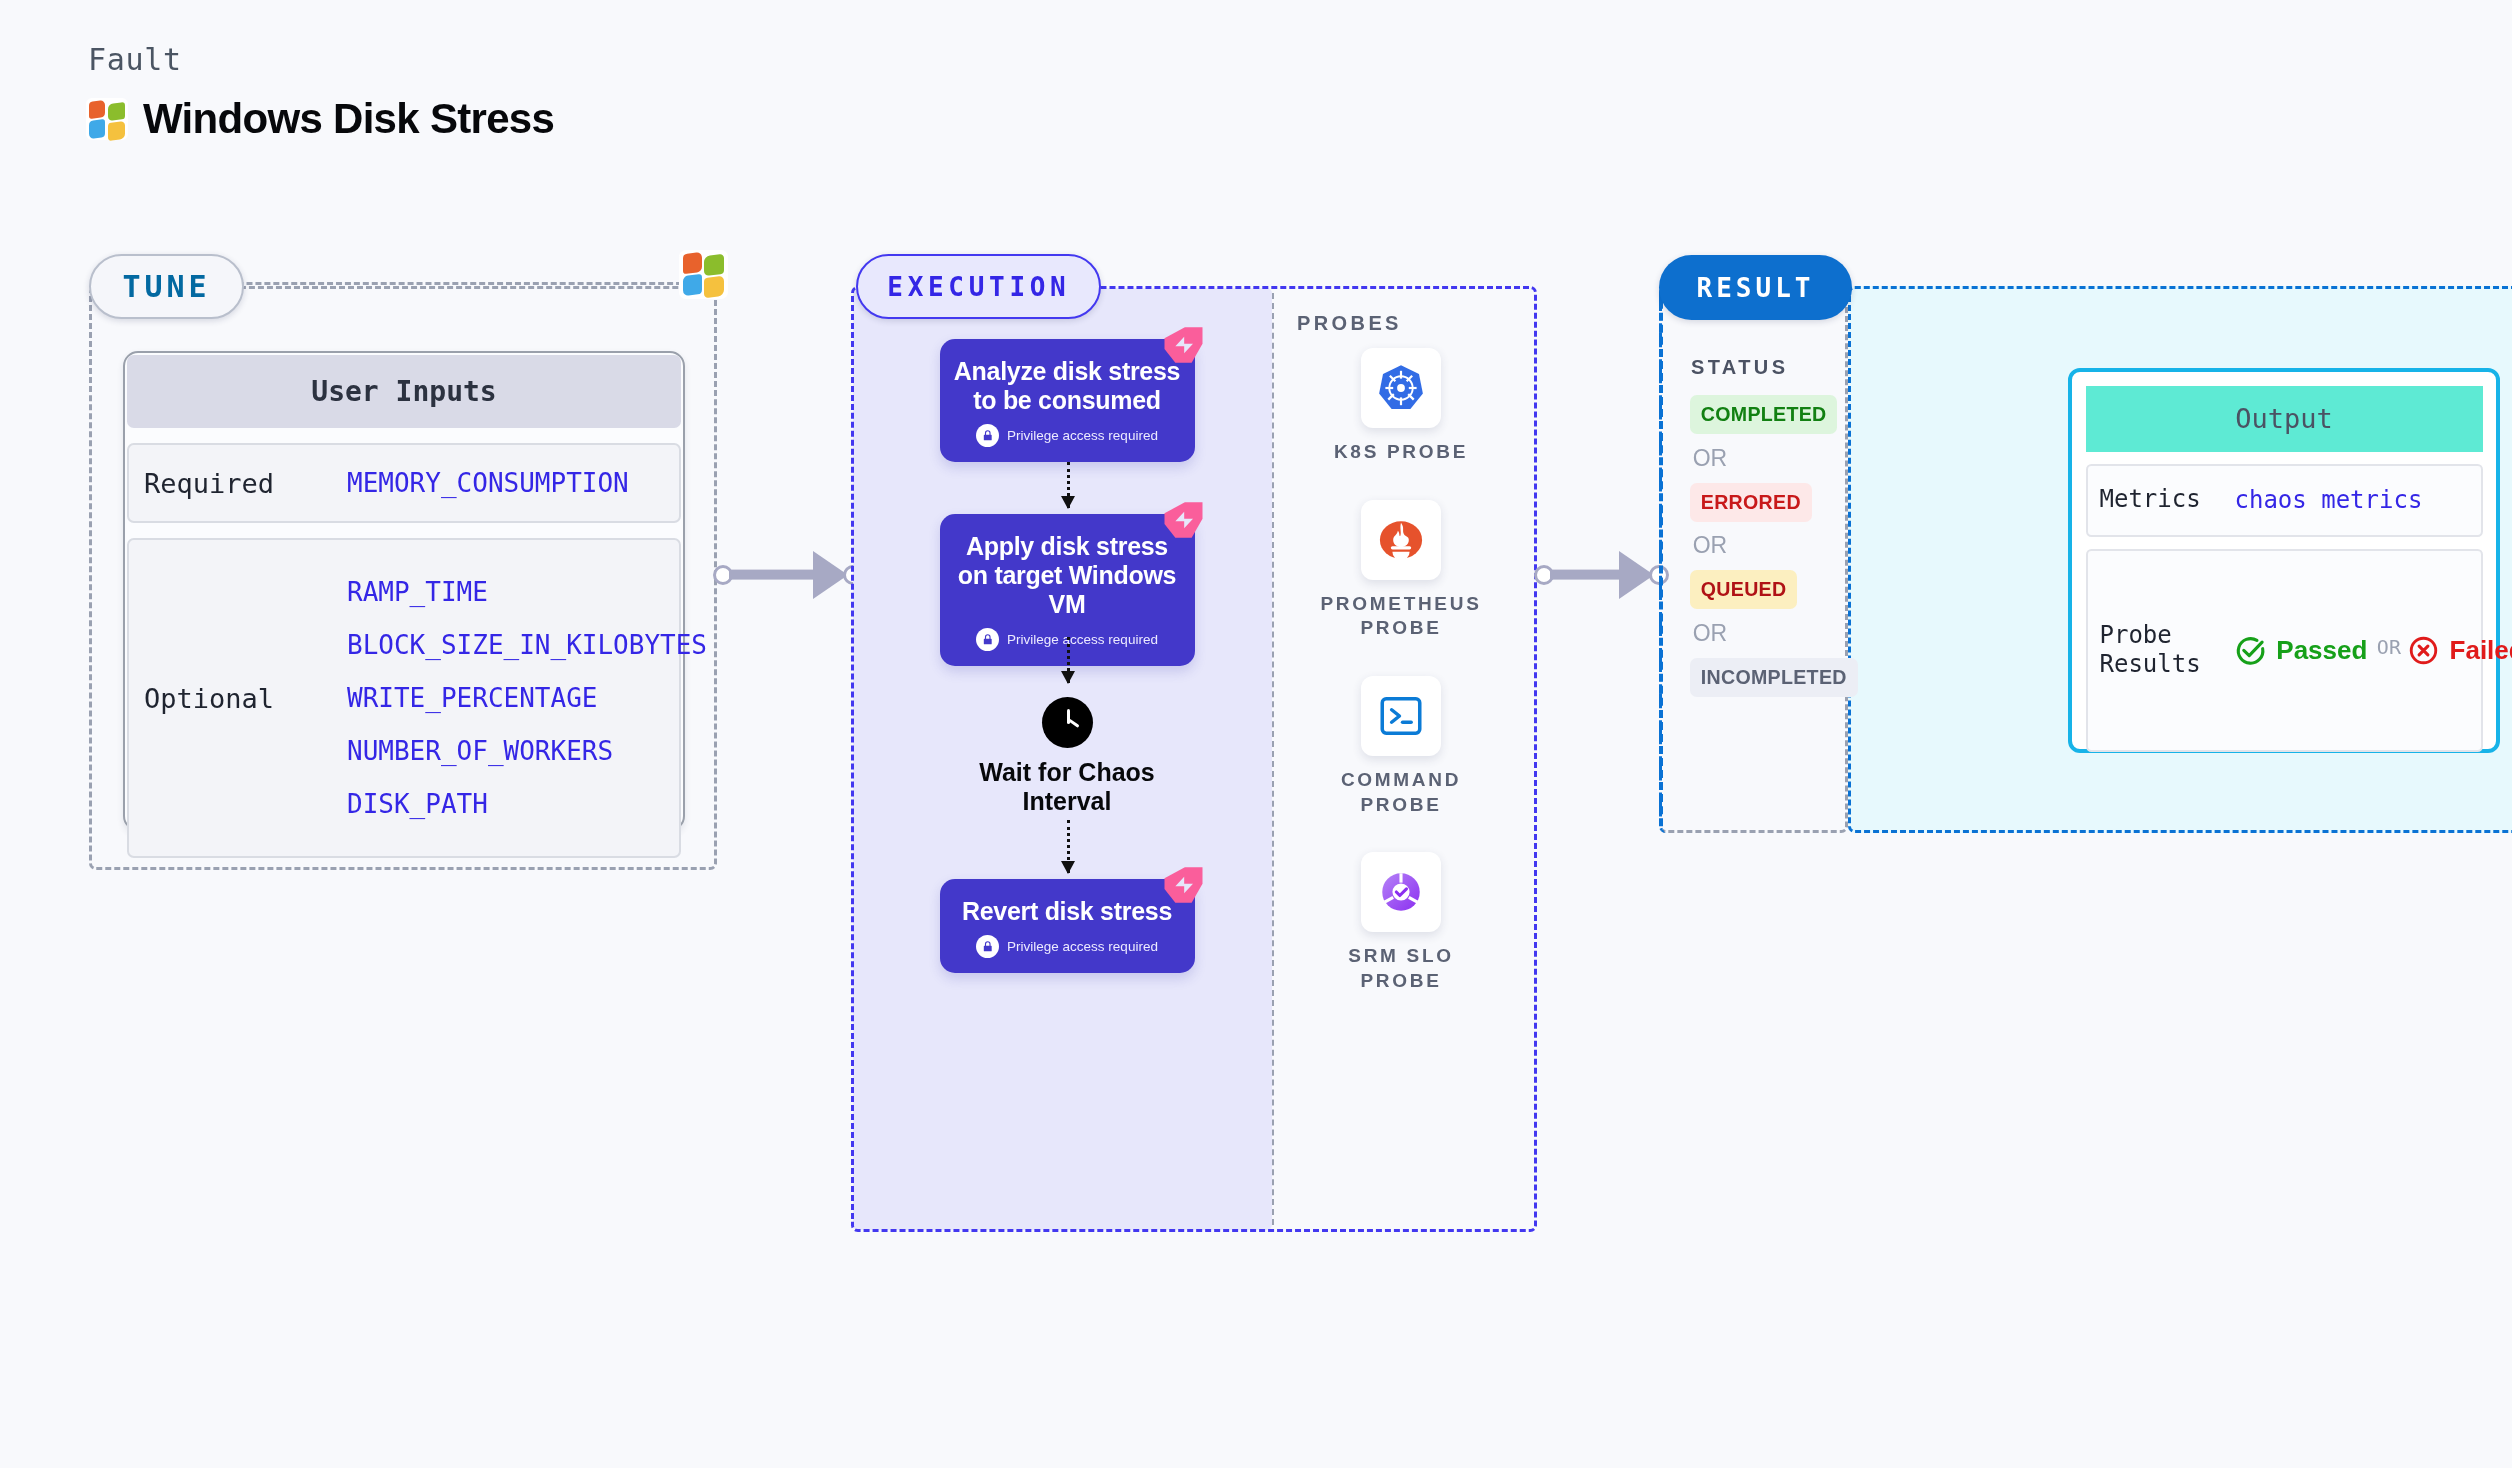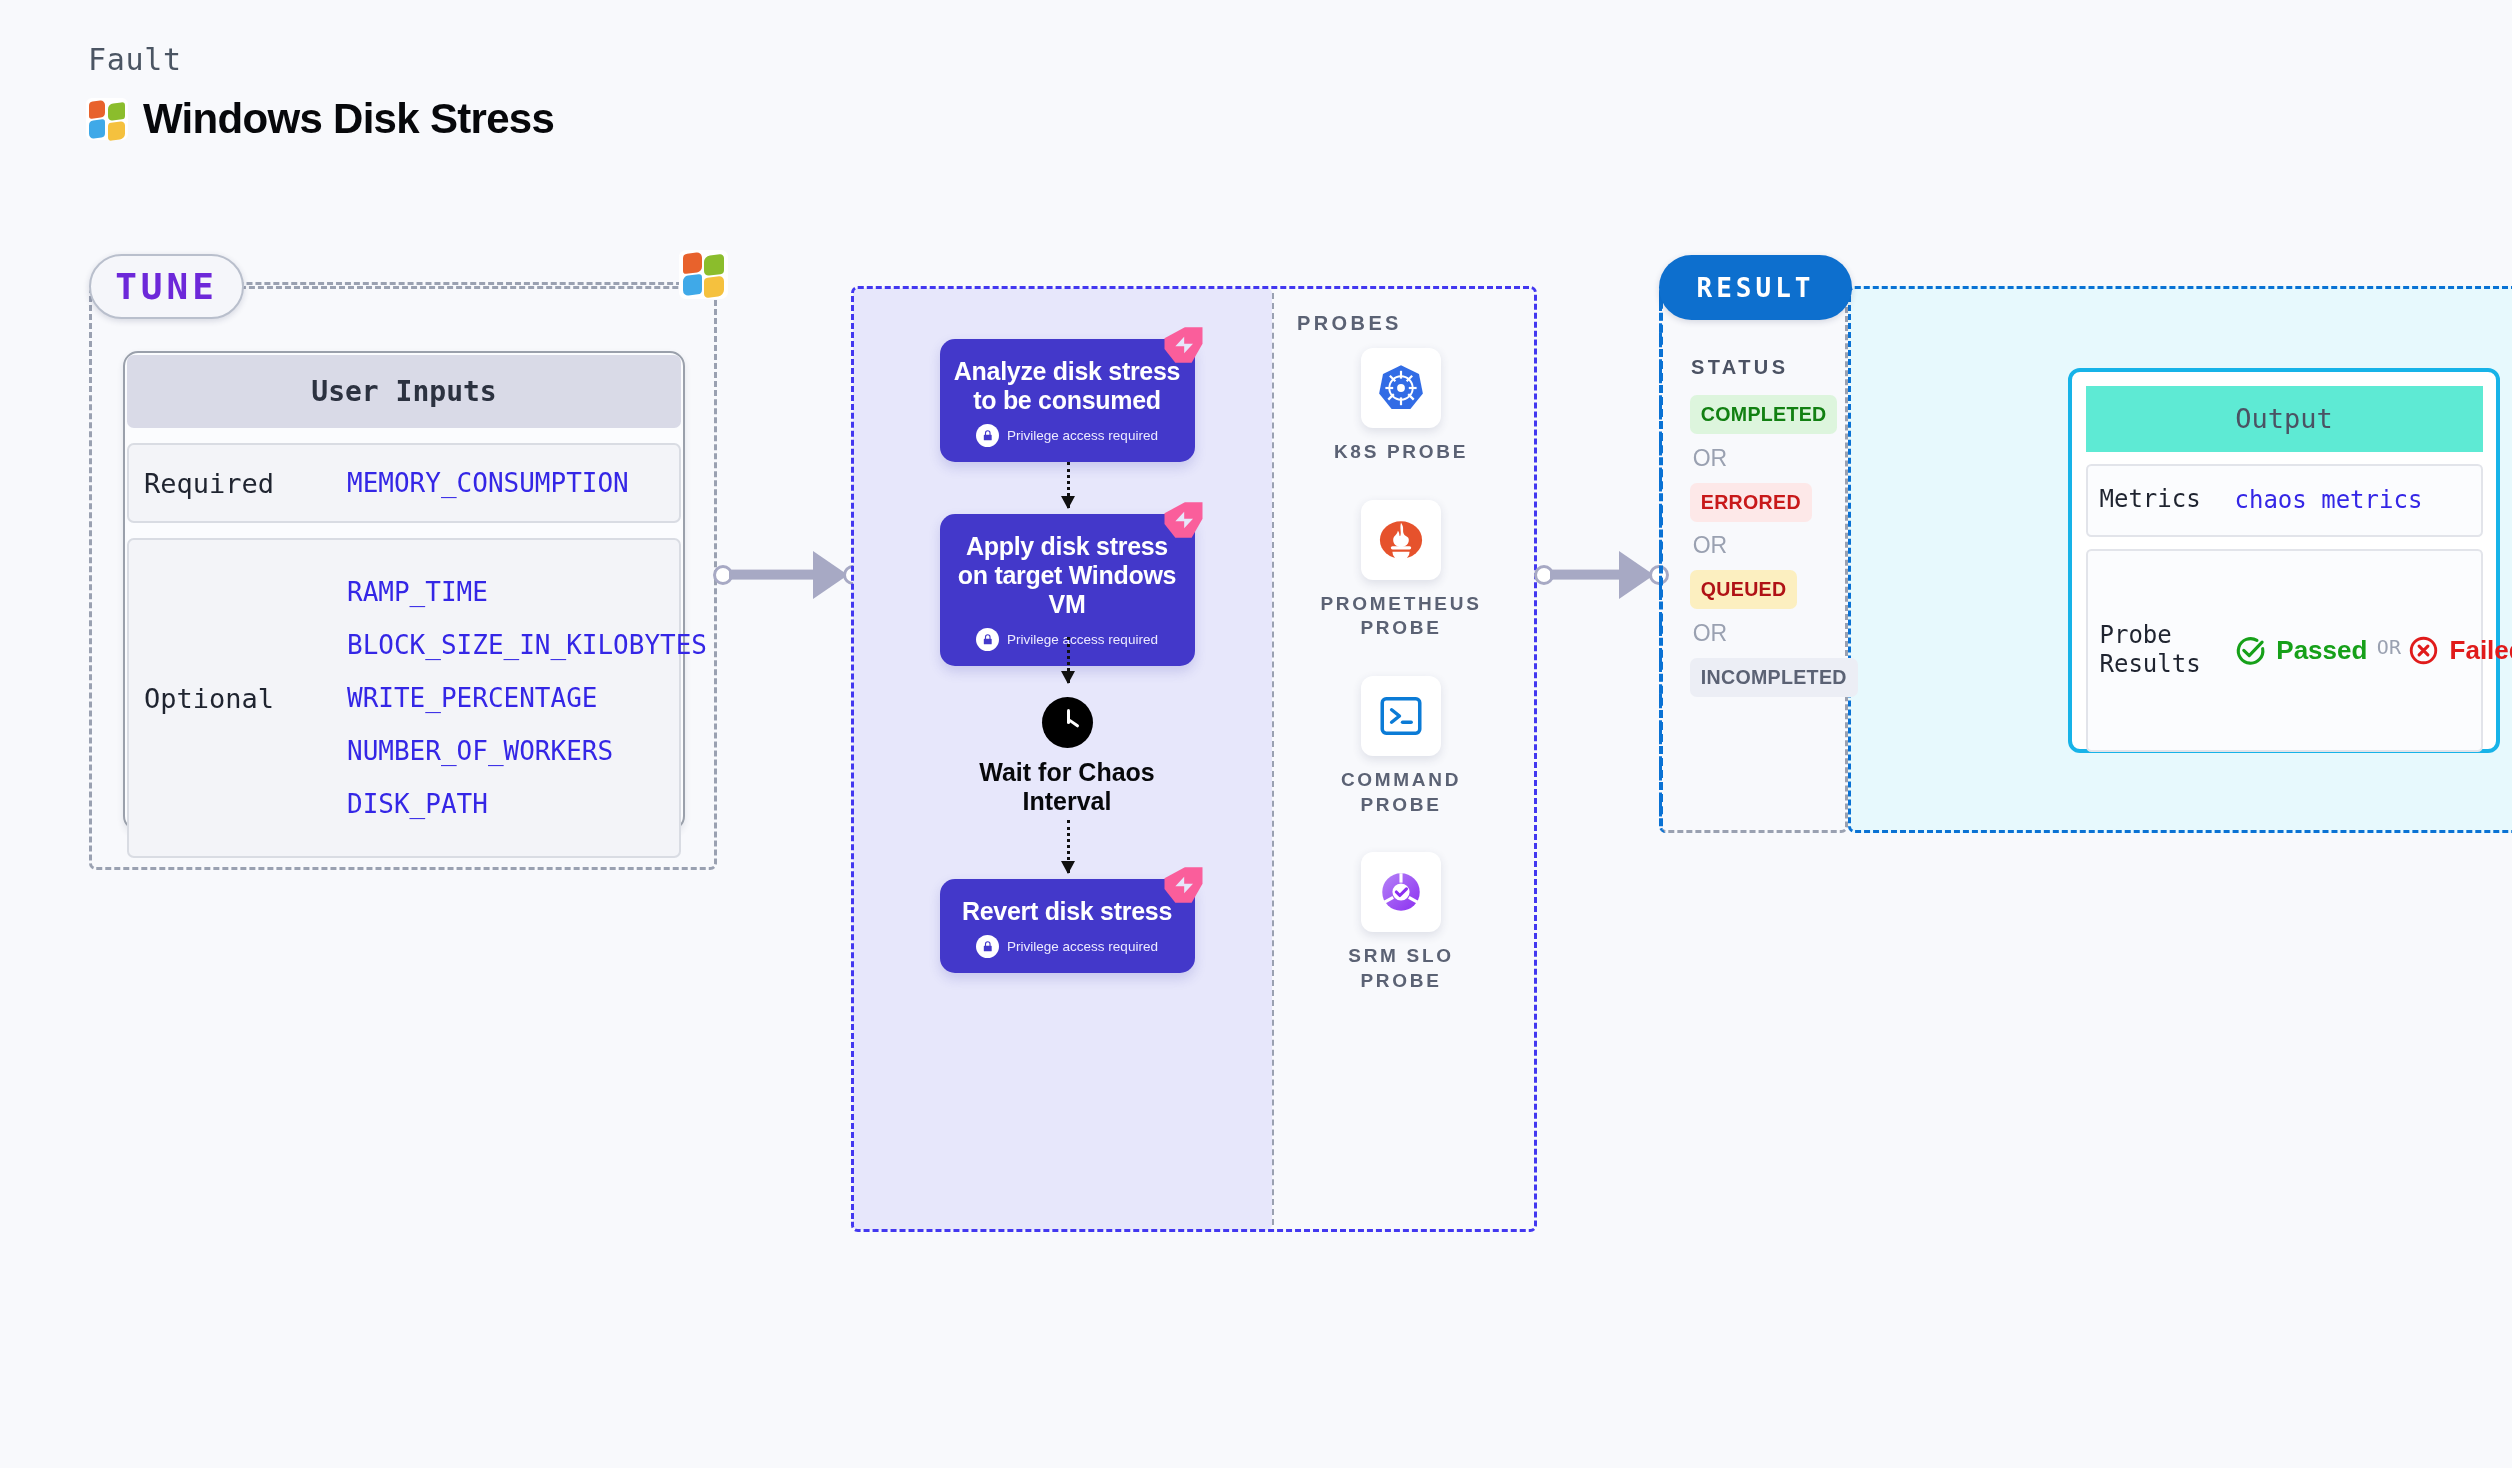--- a/index.html
+++ b/index.html
@@ -49,22 +49,22 @@
     font-family: "DejaVu Sans Mono", monospace;
     font-weight: 700; letter-spacing: 2.7px;
     box-shadow: 0 2px 6.8px rgba(30,40,80,.16);
   }
 
   
   #tune-sec { left: 89px; top: 286px; width: 628px; height: 584px; }
   #tune-sec .sec-box { border: 3.4px dashed #9aa1b1; background: transparent; }
   #tune-badge {
     left: 0px; top: -32px; width: 155px; height: 65px;
-    background: #f5f6fa; border: 2.7px solid #b9bfcc; color: #6d28d9;
-    font-size: 36px; letter-spacing: 4px;
+    background: #f5f6fa; border: 2.7px solid #b9bfcc; color: #0369a1;
+    font-size: 30px; letter-spacing: 4px;
   }
 
   .card-outer {
     position: absolute; left: 34px; top: 65px; width: 562px; height: 480px;
     background: #fbfcfe; border: 2.7px solid #9aa0ab; border-radius: 15px;
     box-shadow: 0 3.4px 6.8px rgba(40,50,80,.10);
     padding: 2px;
   }
   .card-head {
     height: 73px; background: #d9dae7; border-radius: 6.8px;
@@ -314,20 +314,21 @@
     <div class="dot" style="left:0;"></div>
     <div class="shaft" style="left:16px; width:101px;"></div>
     <div class="head" style="left:100px;"></div>
     <div class="dot" style="right:0;"></div>
   </div>
 
   <div class="sec" id="exec-sec">
     <div class="exec-fill"></div>
     <div class="sec-box"></div>
     <div class="exec-divider"></div>
+    <div class="sec-badge" id="exec-badge">EXECUTION</div>
     <div class="probes-label">PROBES</div>
 
     <div class="flow">
 
       <div class="node" style="top:53px;">
         <svg class="fault-badge" viewBox="0 0 60 56">
           <path d="M2 18 L32 2 L58 2 L58 26 L42 54 L18 54 L2 34 Z" fill="#fa5e9b"></path>
           <path d="M18 30 L31 16 L31 26 L44 26 L31 40 L31 30 Z" fill="#e7e7fb"></path>
         </svg>
         <div class="node-title">Analyze disk stress to be consumed</div>

